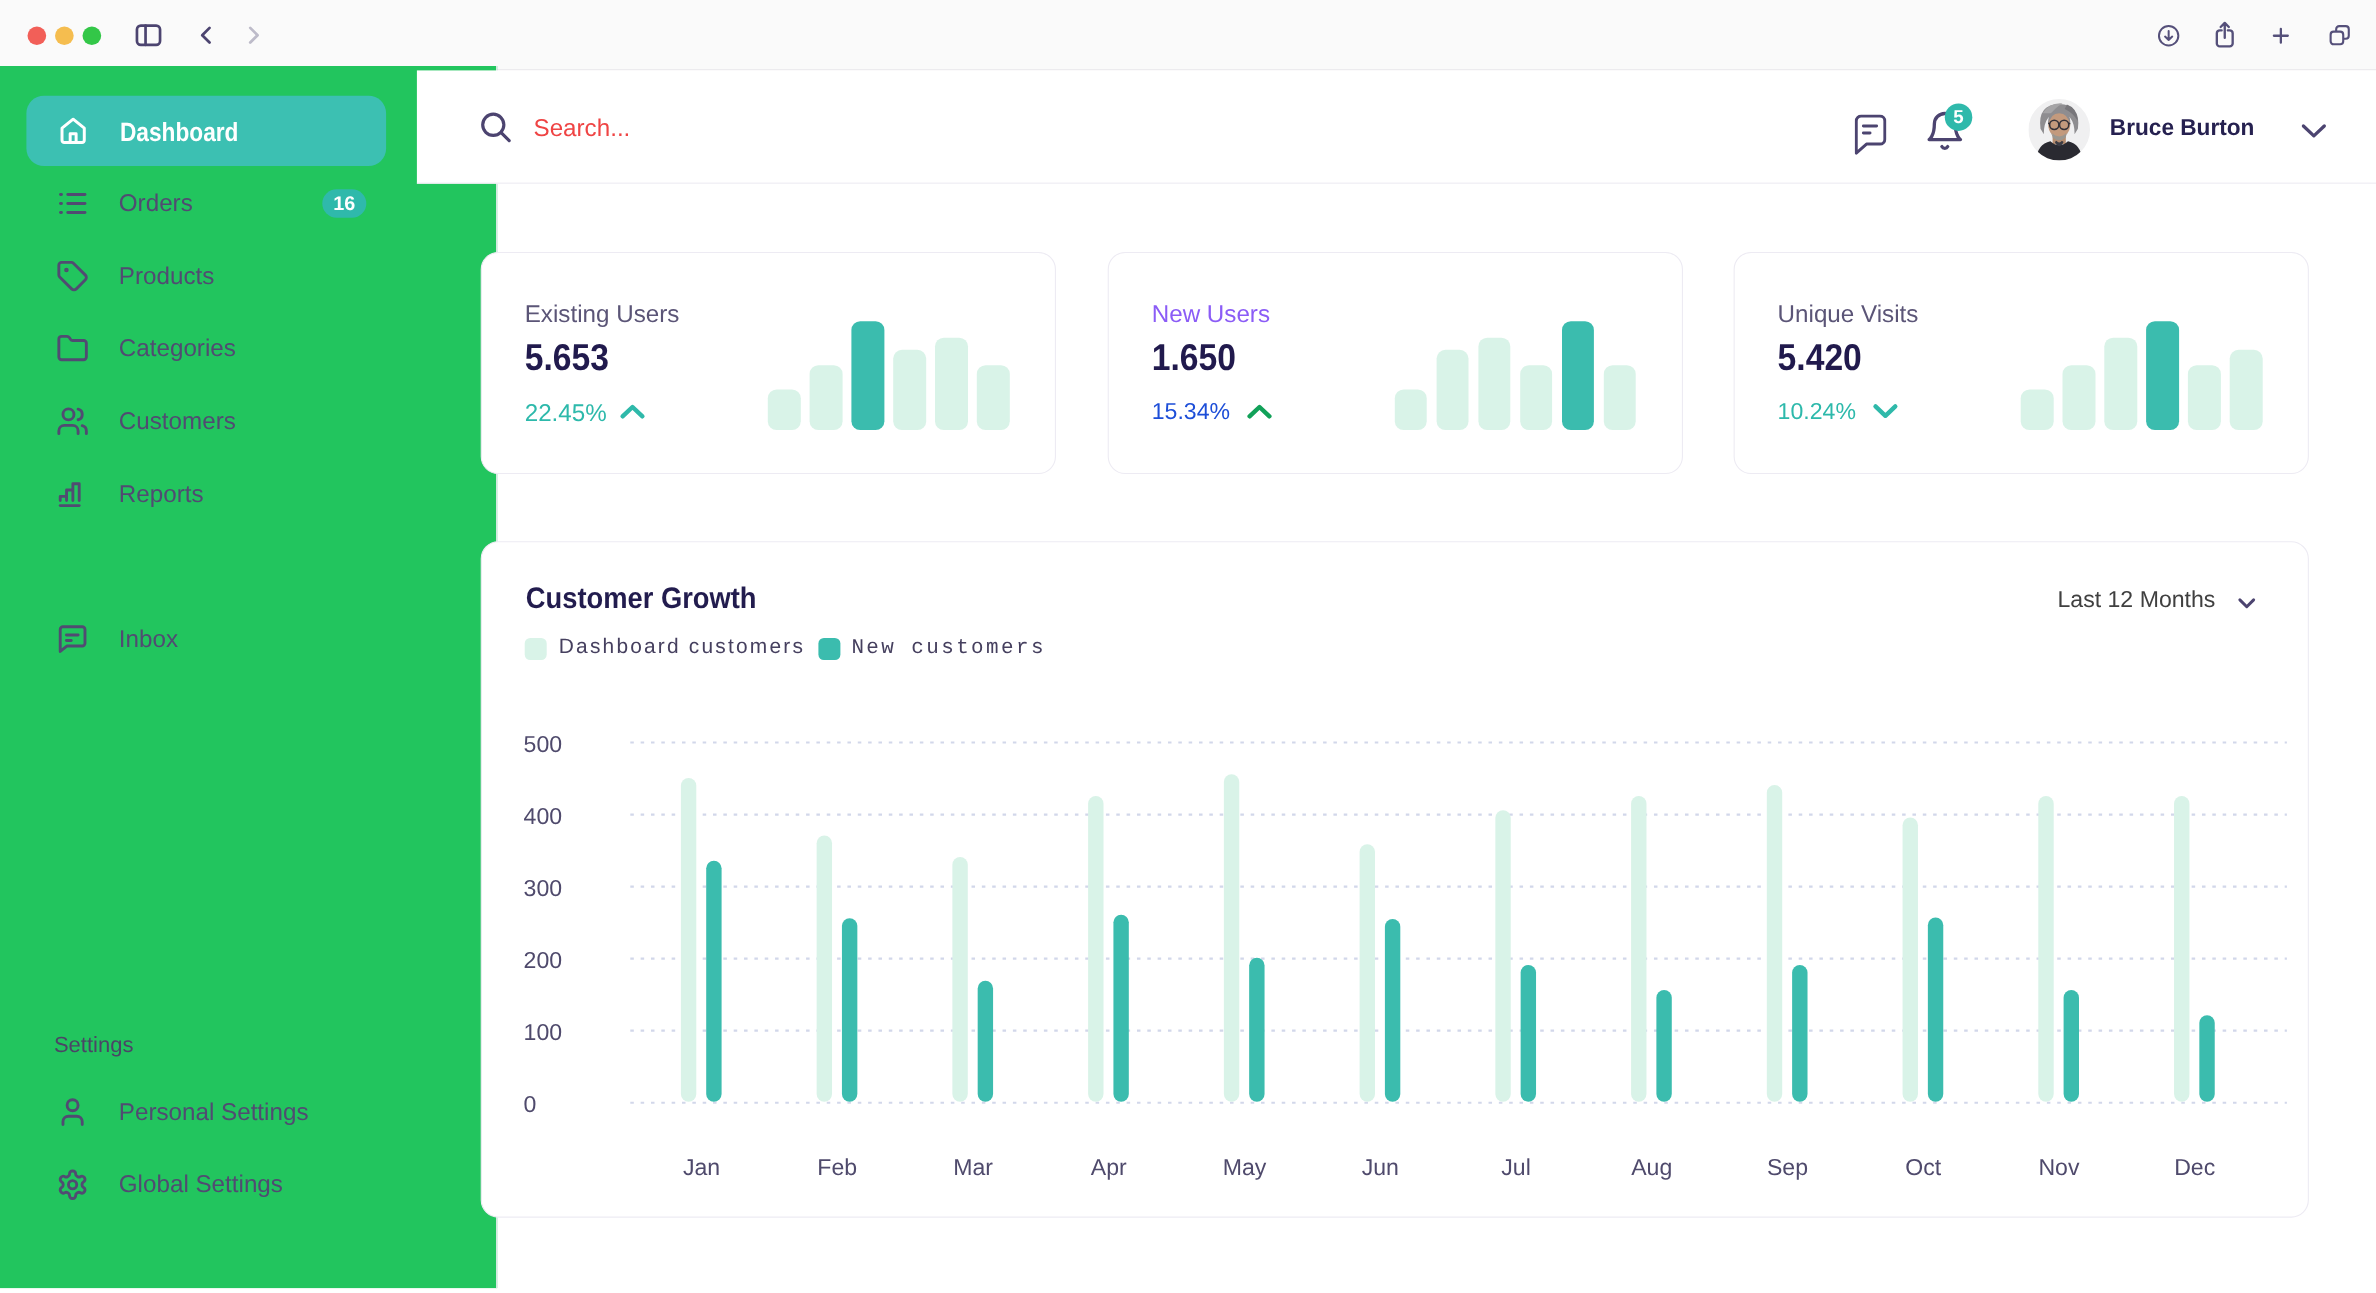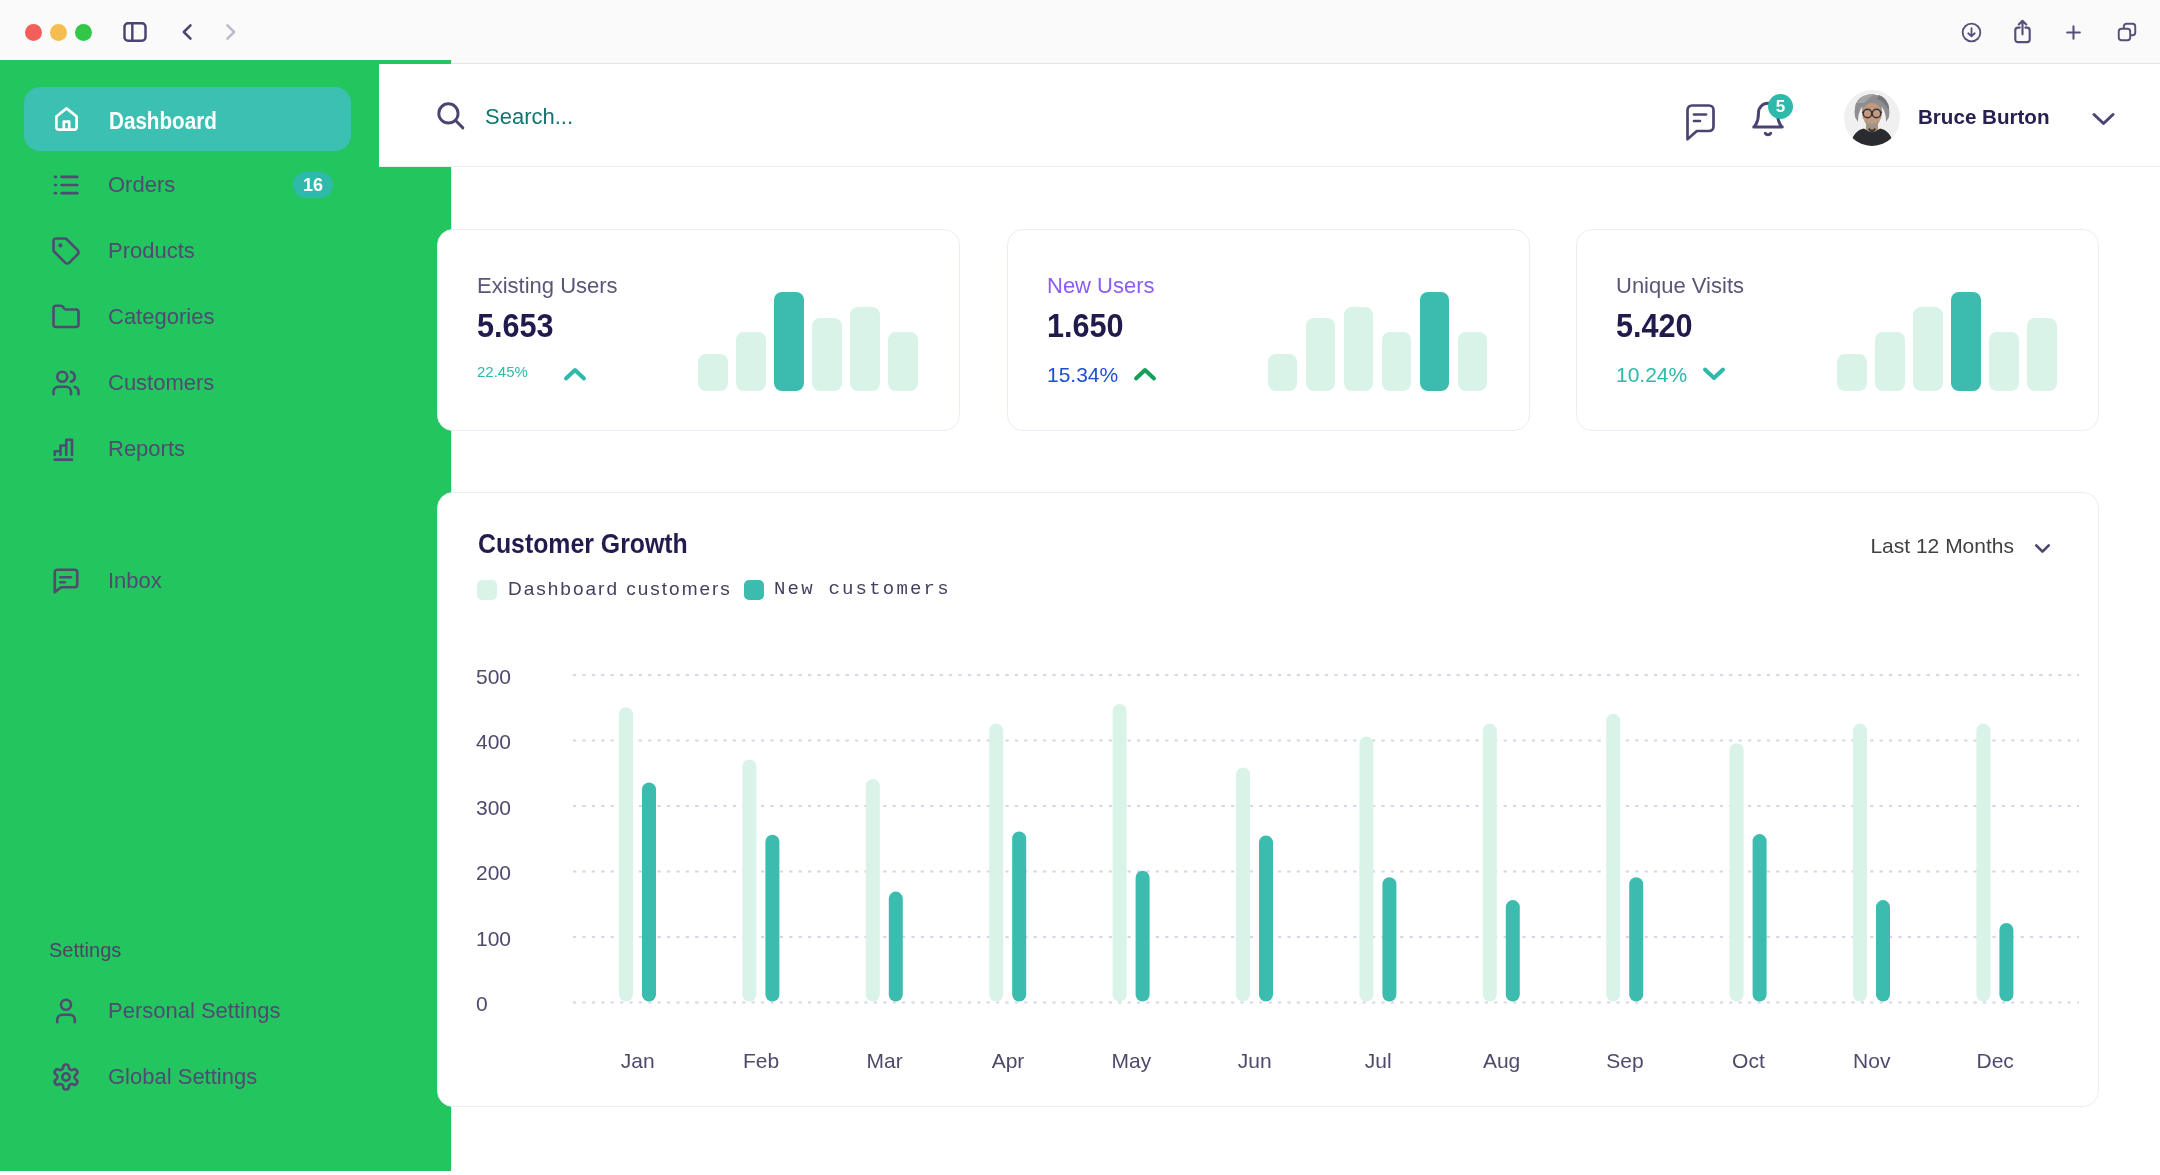--- a/index.html
+++ b/index.html
@@ -143,21 +143,21 @@
     </svg>
     <div class="stext">Global Settings</div>
   </div>
 </div>
 
 <div id="header">
   <svg class="abs" style="left:55px;top:35px" width="33" height="33" viewBox="0 0 24 24" fill="none" stroke="#4c4470" stroke-width="2.1" stroke-linecap="round">
     <circle cx="10.5" cy="10.5" r="7"></circle>
       <line x1="15.7" y1="15.7" x2="21" y2="21"></line>
   </svg>
-  <div class="abs" style="left:106px;top:40px;font-size:22px;color:#0f766e;">Search...</div>
+  <div class="abs" style="left:106px;top:40px;font-size:22px;color:#ef4444;">Search...</div>
 
   <svg class="abs" style="left:1307px;top:40px" width="29" height="37" viewBox="0 0 29 37" fill="none" stroke="#4c4470" stroke-width="2.7" stroke-linecap="round" stroke-linejoin="round">
     <path d="M27.5 22.5a4.5 4.5 0 0 1-4.5 4.5H10.8L1.5 35.2V6A4.5 4.5 0 0 1 6 1.5h17A4.5 4.5 0 0 1 27.5 6Z"></path>
     <line x1="8" y1="10.5" x2="20" y2="10.5"></line>
       <line x1="8" y1="17" x2="14" y2="17"></line>
   </svg>
 
   <svg class="abs" style="left:1370px;top:36px" width="38" height="38" viewBox="0 0 24 24" fill="none" stroke="#4c4470" stroke-width="1.9" stroke-linecap="round" stroke-linejoin="round">
     <path d="M6 8a6 6 0 0 1 12 0c0 7 3 9 3 9H3s3-2 3-9"></path>
     <path d="M10.3 21a1.94 1.94 0 0 0 3.4 0"></path>
@@ -194,21 +194,21 @@
   </svg>
 </div>
 
 <div class="card" style="left:437px;top:229px;width:523px;height:202px;"></div>
 <div class="card" style="left:1007px;top:229px;width:523px;height:202px;"></div>
 <div class="card" style="left:1576px;top:229px;width:523px;height:202px;"></div>
 
 <div>
 <div class="abs" style="left:477px;top:273px;font-size:22px;color:#5b5577;">Existing Users</div>
 <div class="abs" style="left:477px;top:306px;font-size:34px;font-weight:bold;color:#211a4d;transform:scaleX(0.9);transform-origin:left top;">5.653</div>
-<div class="abs" style="left:477px;top:363px;font-size:15px;color:#2db9ab;">22.45%</div>
+<div class="abs" style="left:477px;top:363px;font-size:22px;color:#2db9ab;">22.45%</div>
 <svg class="abs" style="left:563px;top:366px" width="24" height="16" viewBox="0 0 24 16" fill="none" stroke="#2fb9aa" stroke-width="4" stroke-linecap="round" stroke-linejoin="round">
       <path d="M3 12.5 12 4l9 8.5"></path>
     </svg>
 <div class="bar" style="left:698.0px;top:354px;width:29.5px;height:37px;background:#d9f3e8;"></div>
 <div class="bar" style="left:736.0px;top:332px;width:29.5px;height:59px;background:#d9f3e8;"></div>
 <div class="bar" style="left:774.0px;top:292px;width:29.5px;height:99px;background:#3bbcae;"></div>
 <div class="bar" style="left:812.0px;top:318px;width:29.5px;height:73px;background:#d9f3e8;"></div>
 <div class="bar" style="left:850.0px;top:307px;width:29.5px;height:84px;background:#d9f3e8;"></div>
 <div class="bar" style="left:888.0px;top:332px;width:29.5px;height:59px;background:#d9f3e8;"></div>
 <div class="abs" style="left:1047px;top:273px;font-size:22px;color:#8b5cf6;">New Users</div>

